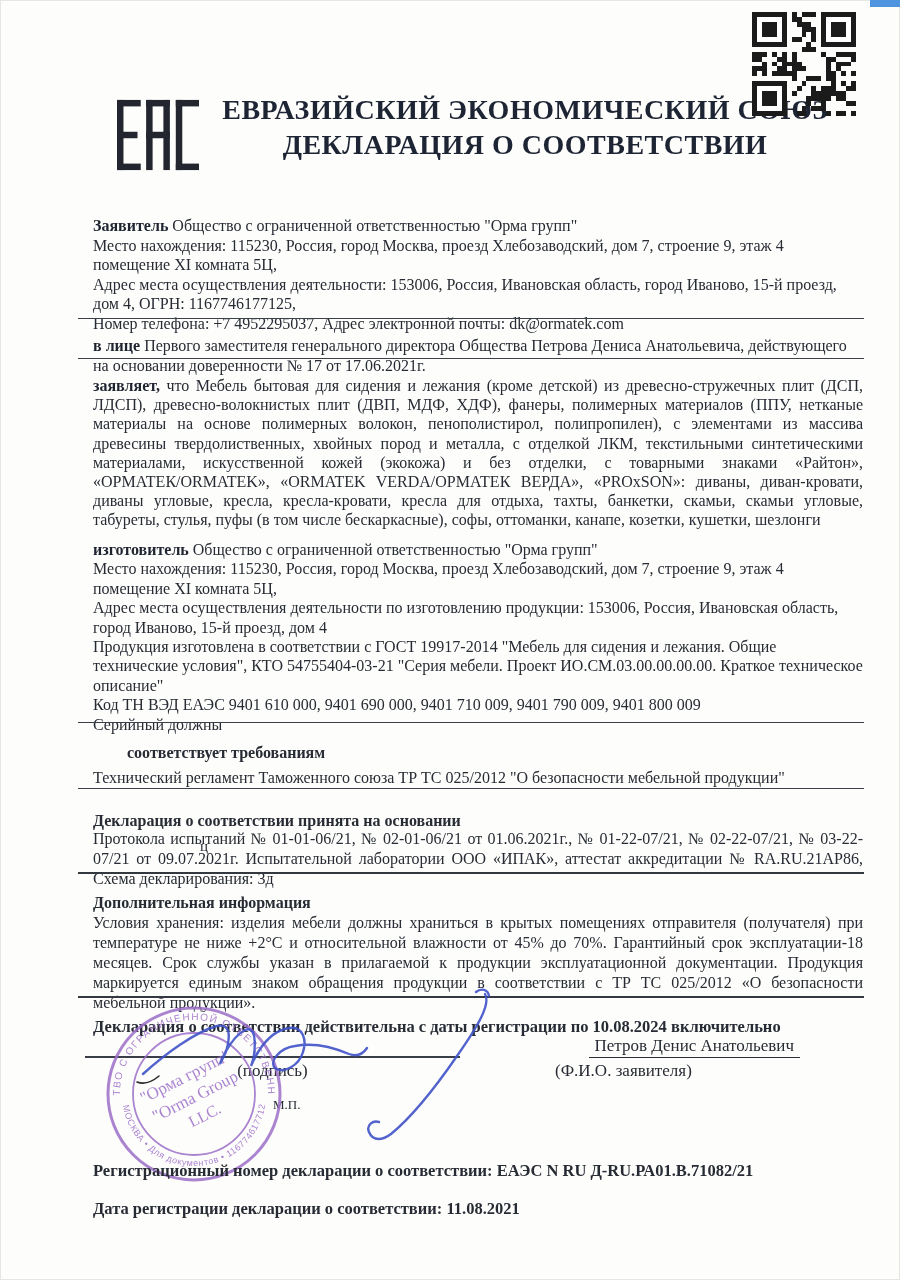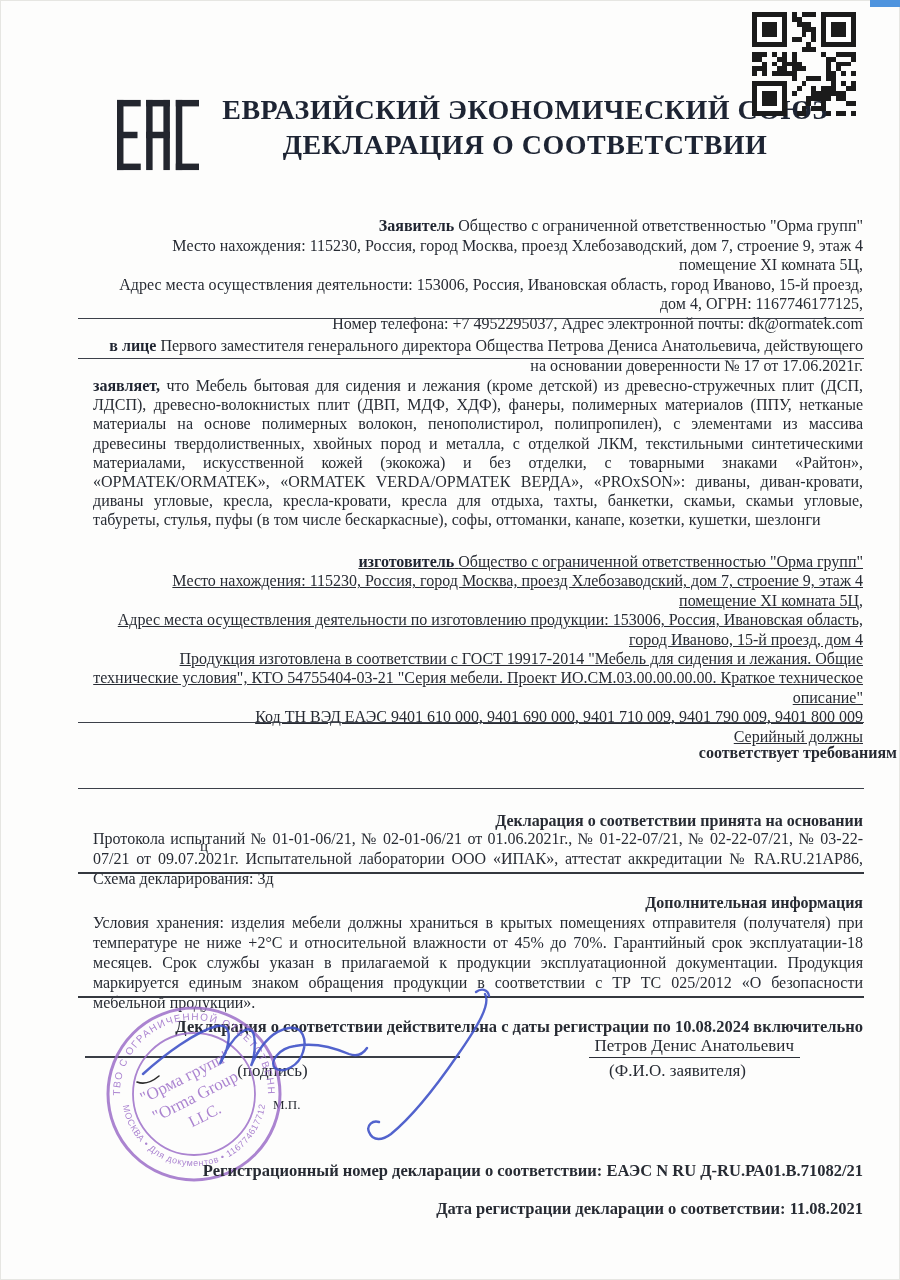--- a/index.html
+++ b/index.html
@@ -1,49 +1,49 @@
 <!DOCTYPE html>
 <html><head>
 <meta charset="utf-8">
 <style>
   html,body{margin:0;padding:0;background:#ffffff;}
   .page{position:relative;width:900px;height:1280px;background:#fdfdfc;overflow:hidden;
         font-family:"Liberation Serif", serif;color:#272b33;
         box-shadow:inset 0 0 0 1px #e6e6e2;}
-  .blk{position:absolute;left:93px;width:770px;font-size:16px;line-height:19.5px;text-align:right;}
+  .blk{position:absolute;left:93px;width:770px;font-size:16px;line-height:19.5px;}
   .just{text-align:justify;}
   b{color:#1f2430;}
   .rule{position:absolute;left:78px;width:786px;border-top:1.6px solid #3c4049;height:0;}
   .rule.thick{border-top:2.4px solid #34383f;}
   .title{position:absolute;left:190px;top:92px;width:670px;text-align:center;
          font-weight:bold;font-size:28px;line-height:35px;color:#1d2433;letter-spacing:.5px;}
   .eac{position:absolute;left:117px;top:97px;}
   .qr{position:absolute;left:748px;top:12px;}
   .corner-mark{position:absolute;left:870px;top:0;width:30px;height:7px;background:#4f94de;}
   .p-applicant{top:200px;}
   .r1{top:318px;} .p-person{top:320px;line-height:20px;} .r2{top:358px;}
   .p-declares{top:360px;line-height:19.2px;}
-  .p-manufacturer{top:536px;line-height:19.4px;text-decoration:underline;}
+  .p-manufacturer{top:524px;line-height:19.4px;}
   .r3{top:722px;}
   .p-conforms-label{top:727px;font-weight:bold;margin-left:34px;}
   .p-conforms-text{top:750px;line-height:23px;}
   .r4{top:788px;}
   .p-basis-label{top:795px;font-weight:bold;}
   .p-basis-text{top:813px;line-height:20px;}
   .artifact{position:absolute;left:200px;top:838px;font-size:15px;color:#2a2e36;}
   .r5{top:872px;}
   .p-additional-label{top:877px;font-weight:bold;}
   .p-additional-text{top:897px;line-height:20px;}
   .r6{top:996px;}
   .p-validity{top:1000px;font-weight:bold;font-size:16.5px;}
   .sig-line{position:absolute;left:85px;top:1056px;width:375px;border-top:2px solid #3a3e46;height:0;}
   .sig-caption{position:absolute;left:85px;top:1061px;width:375px;text-align:center;font-size:17px;}
   .fio-name{position:absolute;left:555px;top:1036px;width:245px;text-align:right;font-size:17px;}
   .fio-name span{display:inline-block;border-bottom:1px solid #2b2f38;padding:0 6px 1px;}
-  .fio-caption{position:absolute;left:555px;top:1061px;width:245px;text-align:center;font-size:17px;}
+  .fio-caption{position:absolute;left:555px;top:1061px;width:245px;font-size:17px;}
   .mp{position:absolute;left:262px;top:1097px;font-size:13px;margin-left:11px;}
   .stamp{position:absolute;left:100px;top:1000px;opacity:.85;}
   .signature{position:absolute;left:95px;top:982px;}
   .p-regnum{top:1144px;font-weight:bold;font-size:16.5px;}
   .p-regdate{top:1182px;font-weight:bold;font-size:16.5px;}
 </style>
 </head>
 <body>
 
 <div class="page">
@@ -227,20 +227,21 @@
     <span>Место нахождения: 115230, Россия, город Москва, проезд Хлебозаводский, дом 7, строение 9, этаж 4 помещение XI комната 5Ц,</span><br>
     <span>Адрес места осуществления деятельности по изготовлению продукции: 153006, Россия, Ивановская область, город Иваново, 15-й проезд, дом 4</span><br>
     <span>Продукция изготовлена в соответствии с ГОСТ 19917-2014 "Мебель для сидения и лежания. Общие технические условия", КТО 54755404-03-21 "Серия мебели. Проект ИО.СМ.03.00.00.00.00. Краткое техническое описание"</span><br>
     <span>Код ТН ВЭД ЕАЭС  9401 610 000, 9401 690 000, 9401 710 009, 9401 790 009, 9401 800 009</span><br>
     <span>Серийный должны</span>
   </p>
 
   <div class="rule r3"></div>
 
   <p class="blk p-conforms-label">соответствует требованиям</p>
+  <p class="blk p-conforms-text">Технический регламент Таможенного союза ТР ТС 025/2012 "О безопасности мебельной продукции"</p>
 
   <div class="rule r4"></div>
 
   <p class="blk p-basis-label">Декларация о соответствии принята на основании</p>
   <p class="blk just p-basis-text">Протокола испытаний № 01-01-06/21, № 02-01-06/21 от 01.06.2021г., № 01-22-07/21, № 02-22-07/21, № 03-22-07/21 от 09.07.2021г. Испытательной лаборатории ООО «ИПАК», аттестат аккредитации № RA.RU.21АР86, Схема декларирования: 3д</p>
   <span class="artifact">ц</span>
 
   <div class="rule thick r5"></div>
 
   <p class="blk p-additional-label">Дополнительная информация</p>

